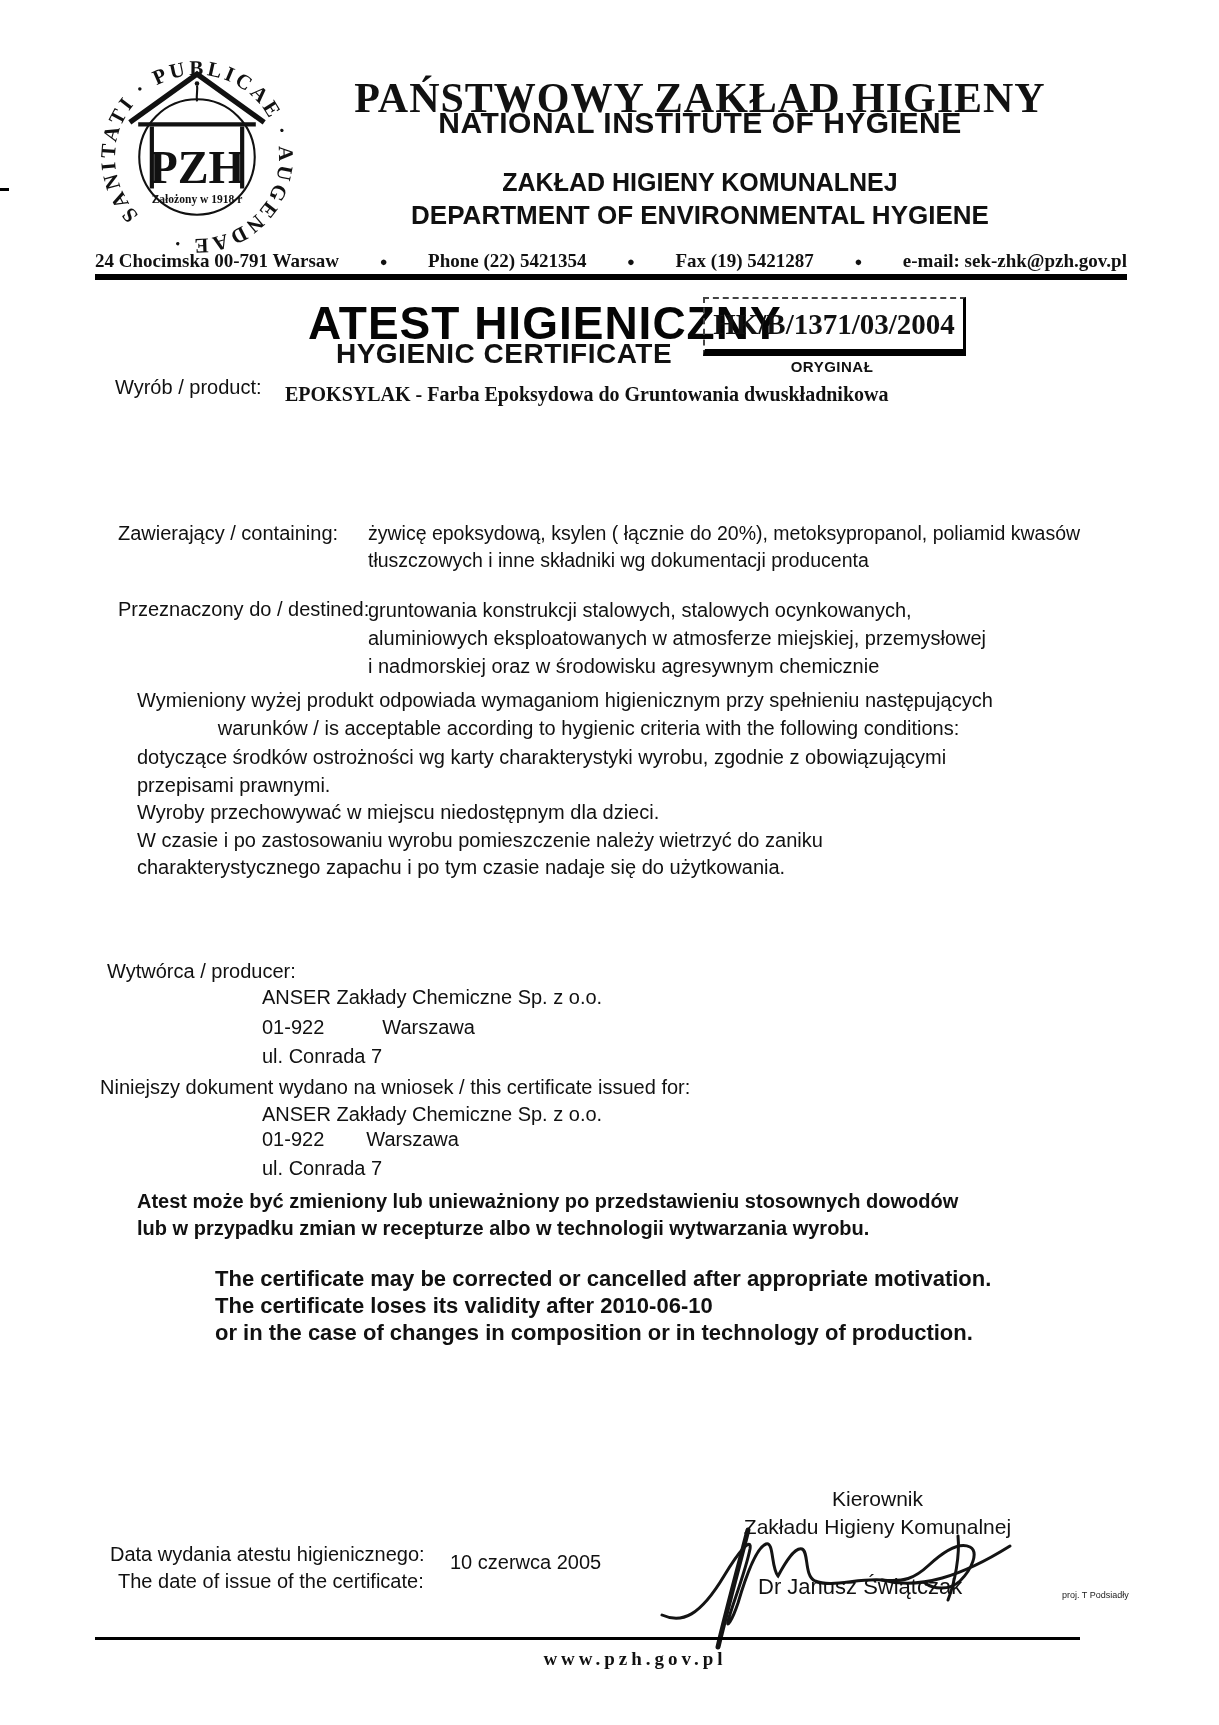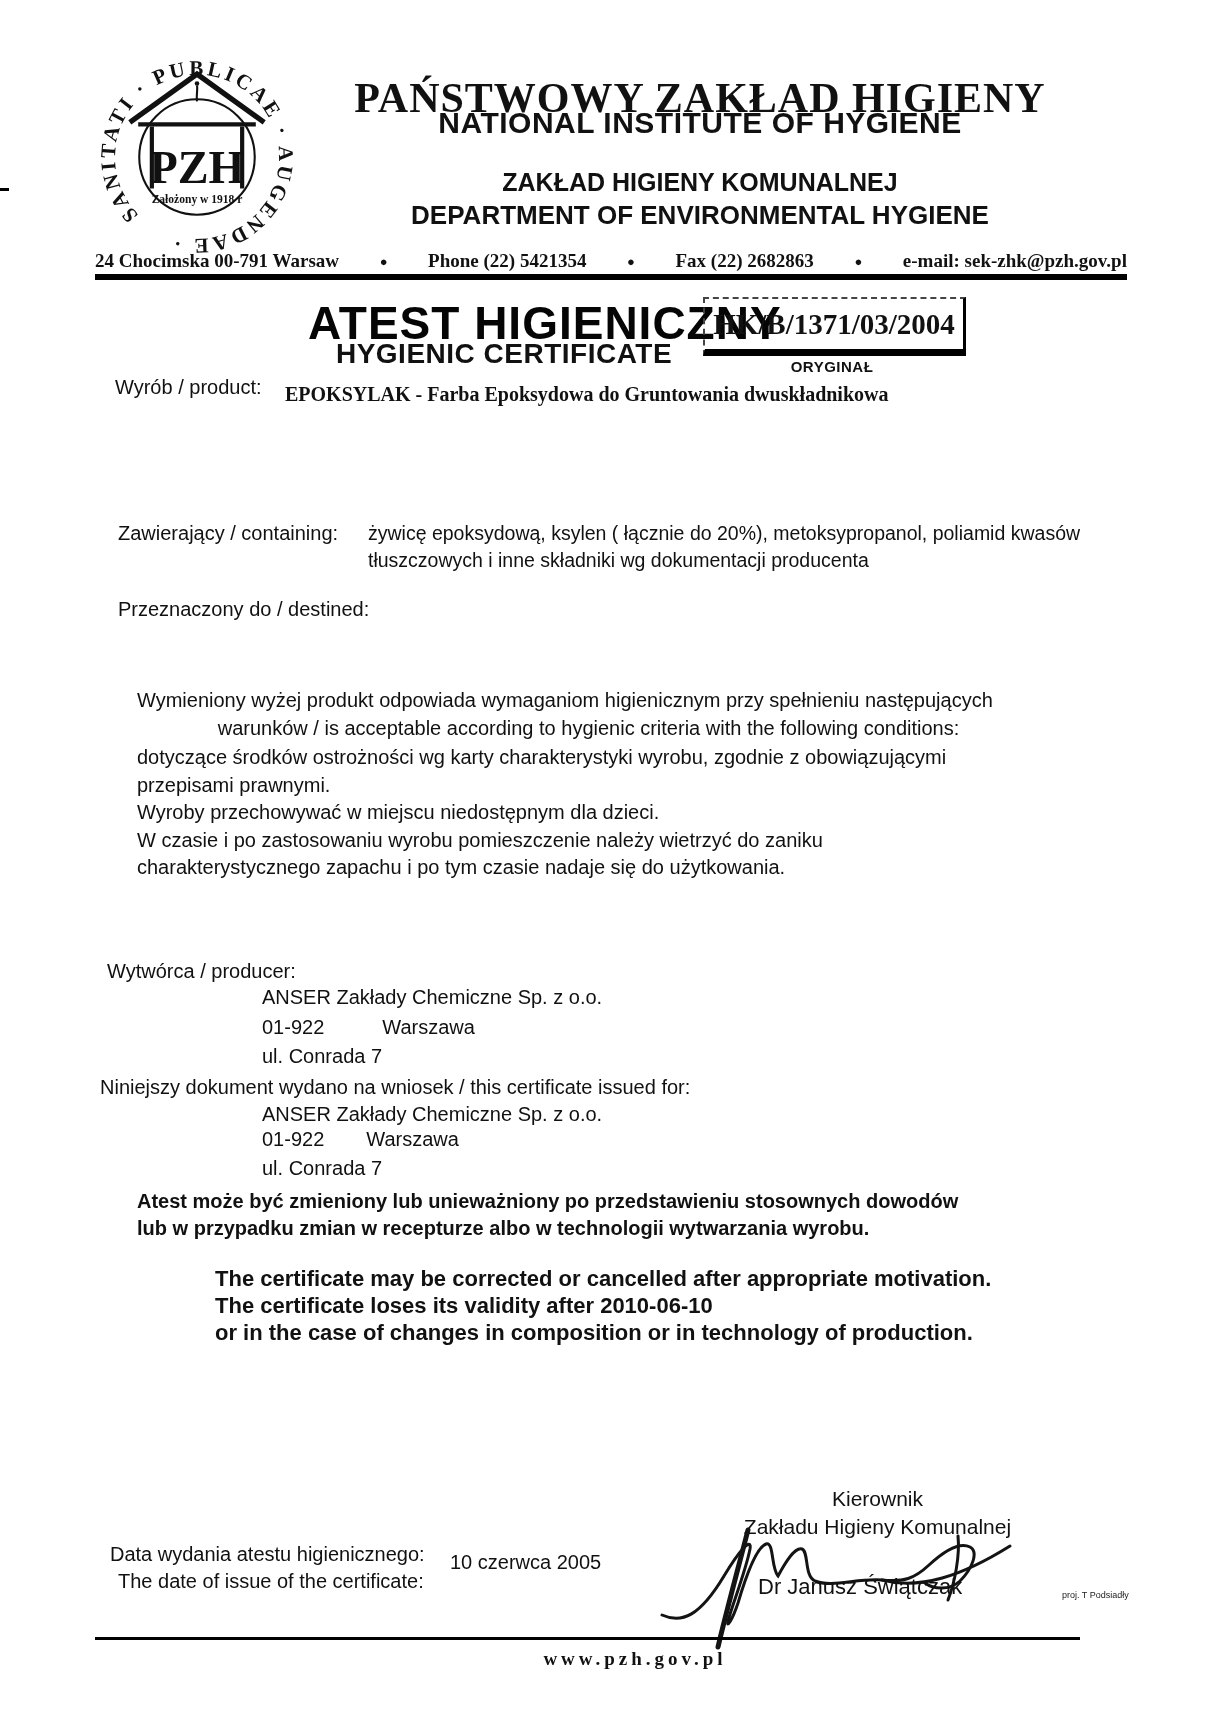--- a/index.html
+++ b/index.html
@@ -88,21 +88,21 @@
   <div class="abs serif b center inst-pl">PAŃSTWOWY ZAKŁAD HIGIENY</div>
   <div class="abs sans b center inst-en">NATIONAL INSTITUTE OF HYGIENE</div>
   <div class="abs sans b center dept-pl">ZAKŁAD HIGIENY KOMUNALNEJ</div>
   <div class="abs sans b center dept-en">DEPARTMENT OF ENVIRONMENTAL HYGIENE</div>
 
   <div class="abs serif b contact-line">
     <span>24 Chocimska   00-791 Warsaw</span>
     <span class="dot">●</span>
     <span>Phone (22) 5421354</span>
     <span class="dot">●</span>
-    <span>Fax (22) 2682863</span>
+    <span>Fax (19) 5421287</span>
     <span class="dot">●</span>
     <span>e-mail: sek-zhk@pzh.gov.pl</span>
   </div>
   <div class="abs rule-heavy"></div>
 
   <div class="abs sans b atest">ATEST HIGIENICZNY</div>
   <div class="abs cert-box">
     <span class="serif b cert-num">HK/B/1371/03/2004</span>
   </div>
   <div class="abs sans b center oryginal">ORYGINAŁ</div>
@@ -111,20 +111,25 @@
   <div class="abs lbl" style="left:115px;top:376px;">Wyrób / product:</div>
   <div class="abs val b" style="left:285px;top:383px;font-family:Liberation Serif, serif;">EPOKSYLAK - Farba Epoksydowa do Gruntowania dwuskładnikowa</div>
 
   <div class="abs lbl" style="left:118px;top:522px;">Zawierający / containing:</div>
   <div class="abs val lines" style="left:368px;top:520px;font-size:19.5px;">
     <div>żywicę epoksydową, ksylen ( łącznie do 20%), metoksypropanol, poliamid kwasów</div>
     <div>tłuszczowych i inne składniki wg dokumentacji producenta</div>
   </div>
 
   <div class="abs lbl" style="left:118px;top:598px;">Przeznaczony do / destined:</div>
+  <div class="abs val" style="left:368px;top:596px;line-height:28px;">
+    <div>gruntowania konstrukcji stalowych, stalowych ocynkowanych,</div>
+    <div>aluminiowych eksploatowanych w atmosferze miejskiej, przemysłowej</div>
+    <div>i nadmorskiej oraz w środowisku agresywnym chemicznie</div>
+  </div>
 
   <div class="abs" style="left:137px;top:686px;width:903px;font-size:20px;line-height:28px;">
     <div>Wymieniony wyżej produkt odpowiada wymaganiom higienicznym przy spełnieniu następujących</div>
     <div class="center">warunków / is acceptable according to hygienic criteria with the following conditions:</div>
   </div>
   <div class="abs" style="left:137px;top:744px;font-size:20px;line-height:27.5px;">
     <div>dotyczące środków ostrożności wg karty charakterystyki wyrobu, zgodnie z obowiązującymi</div>
     <div>przepisami prawnymi.</div>
     <div>Wyroby przechowywać w miejscu niedostępnym  dla dzieci.</div>
     <div>W czasie i po zastosowaniu wyrobu pomieszczenie należy wietrzyć do zaniku</div>

